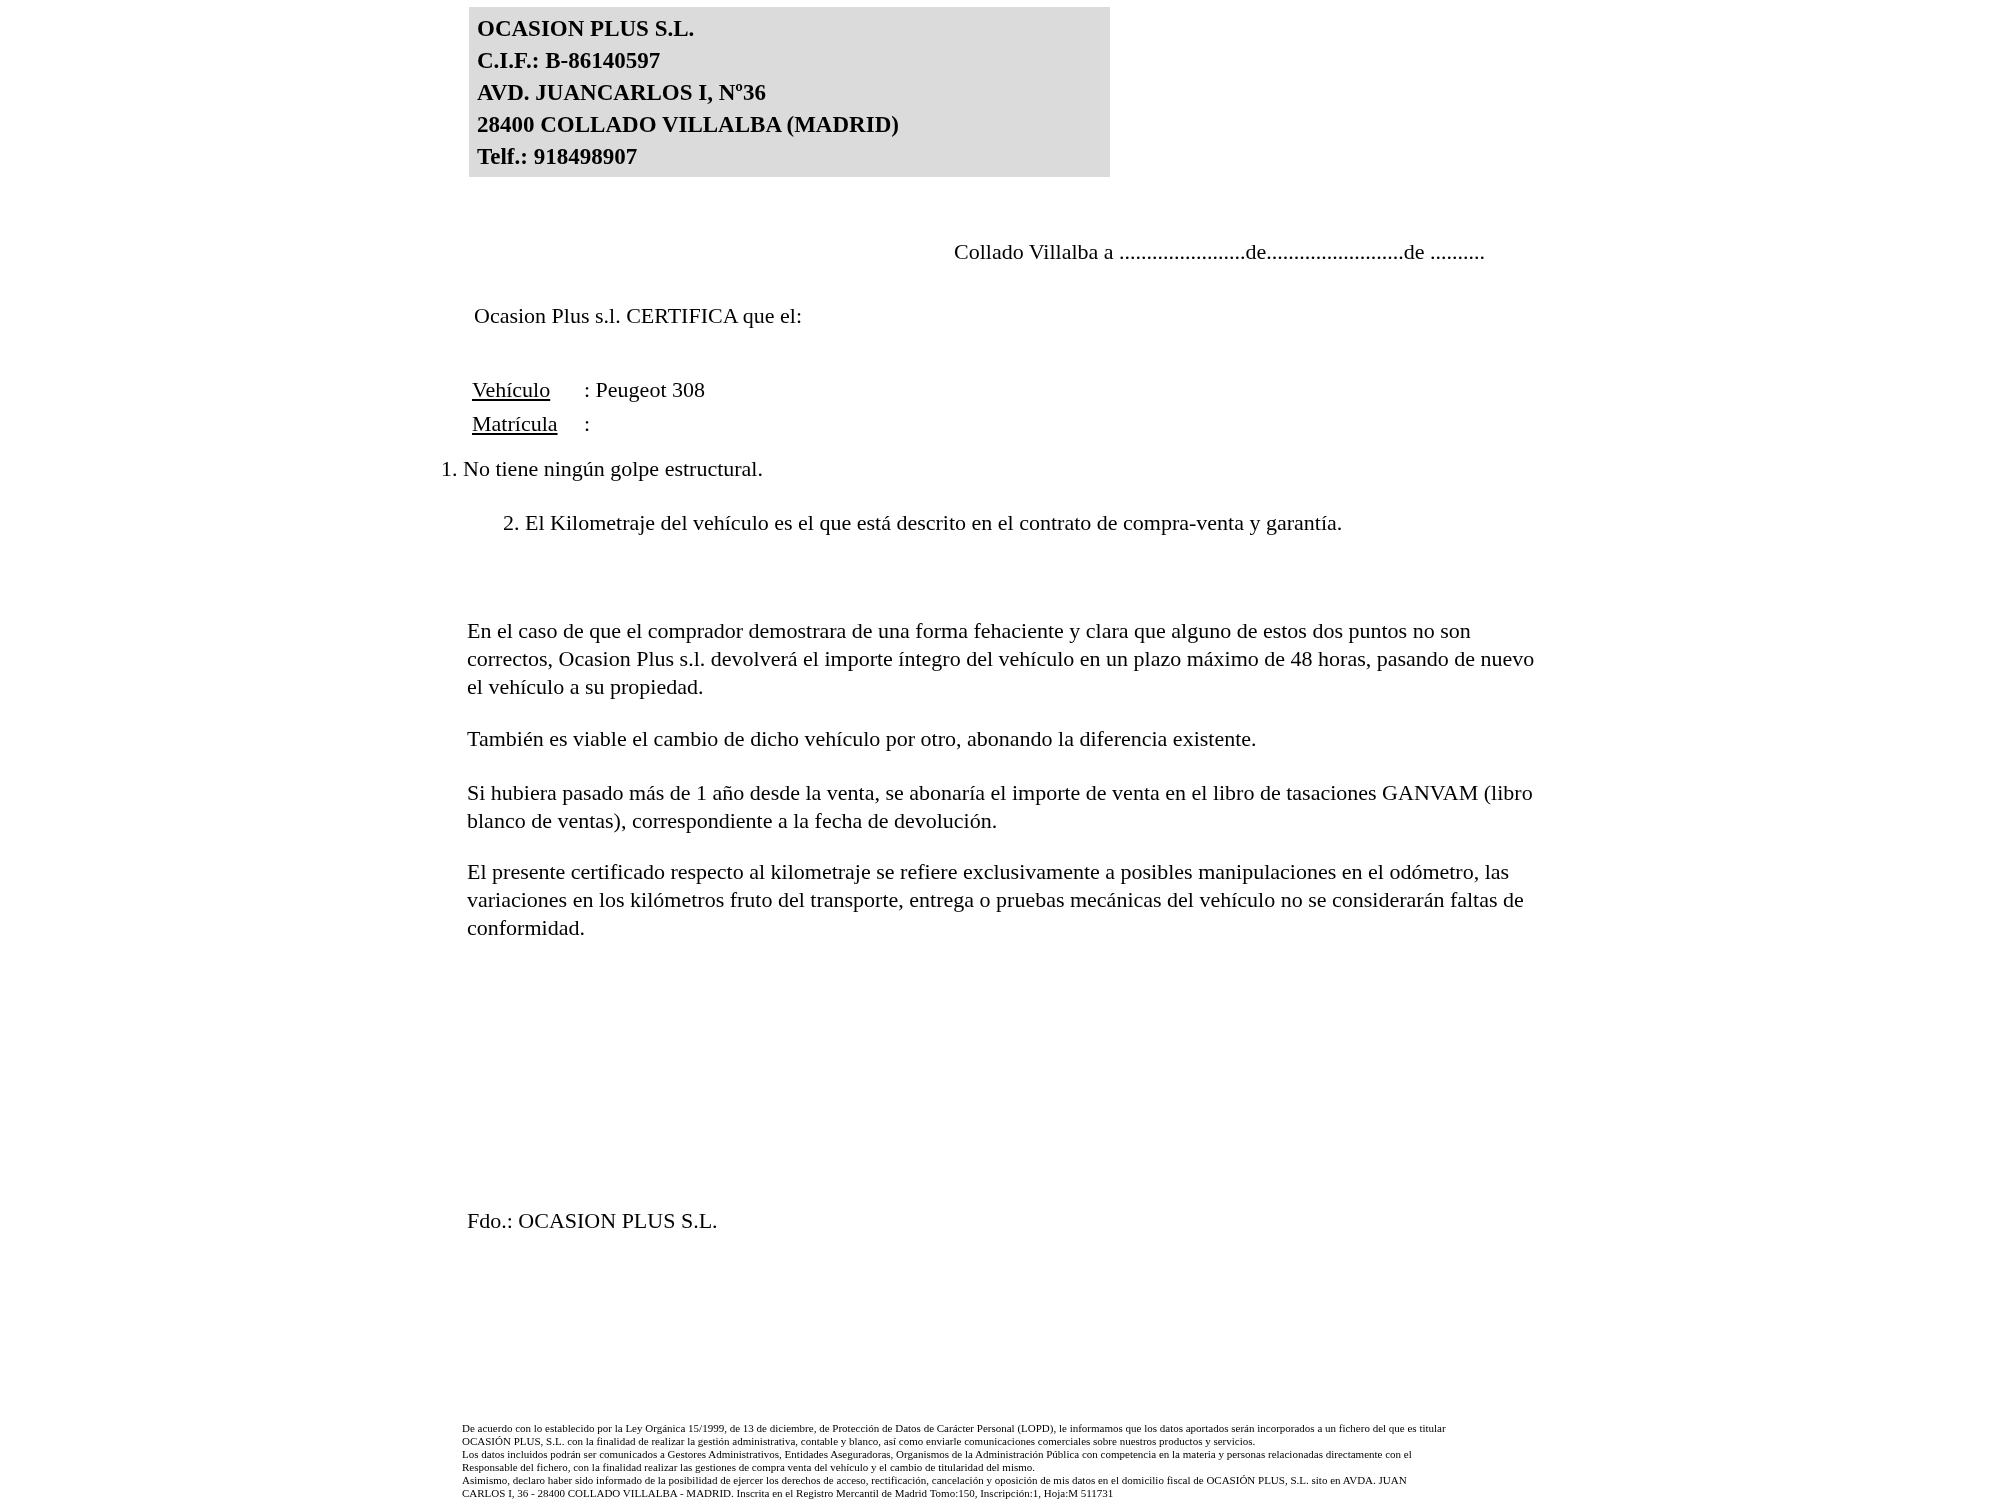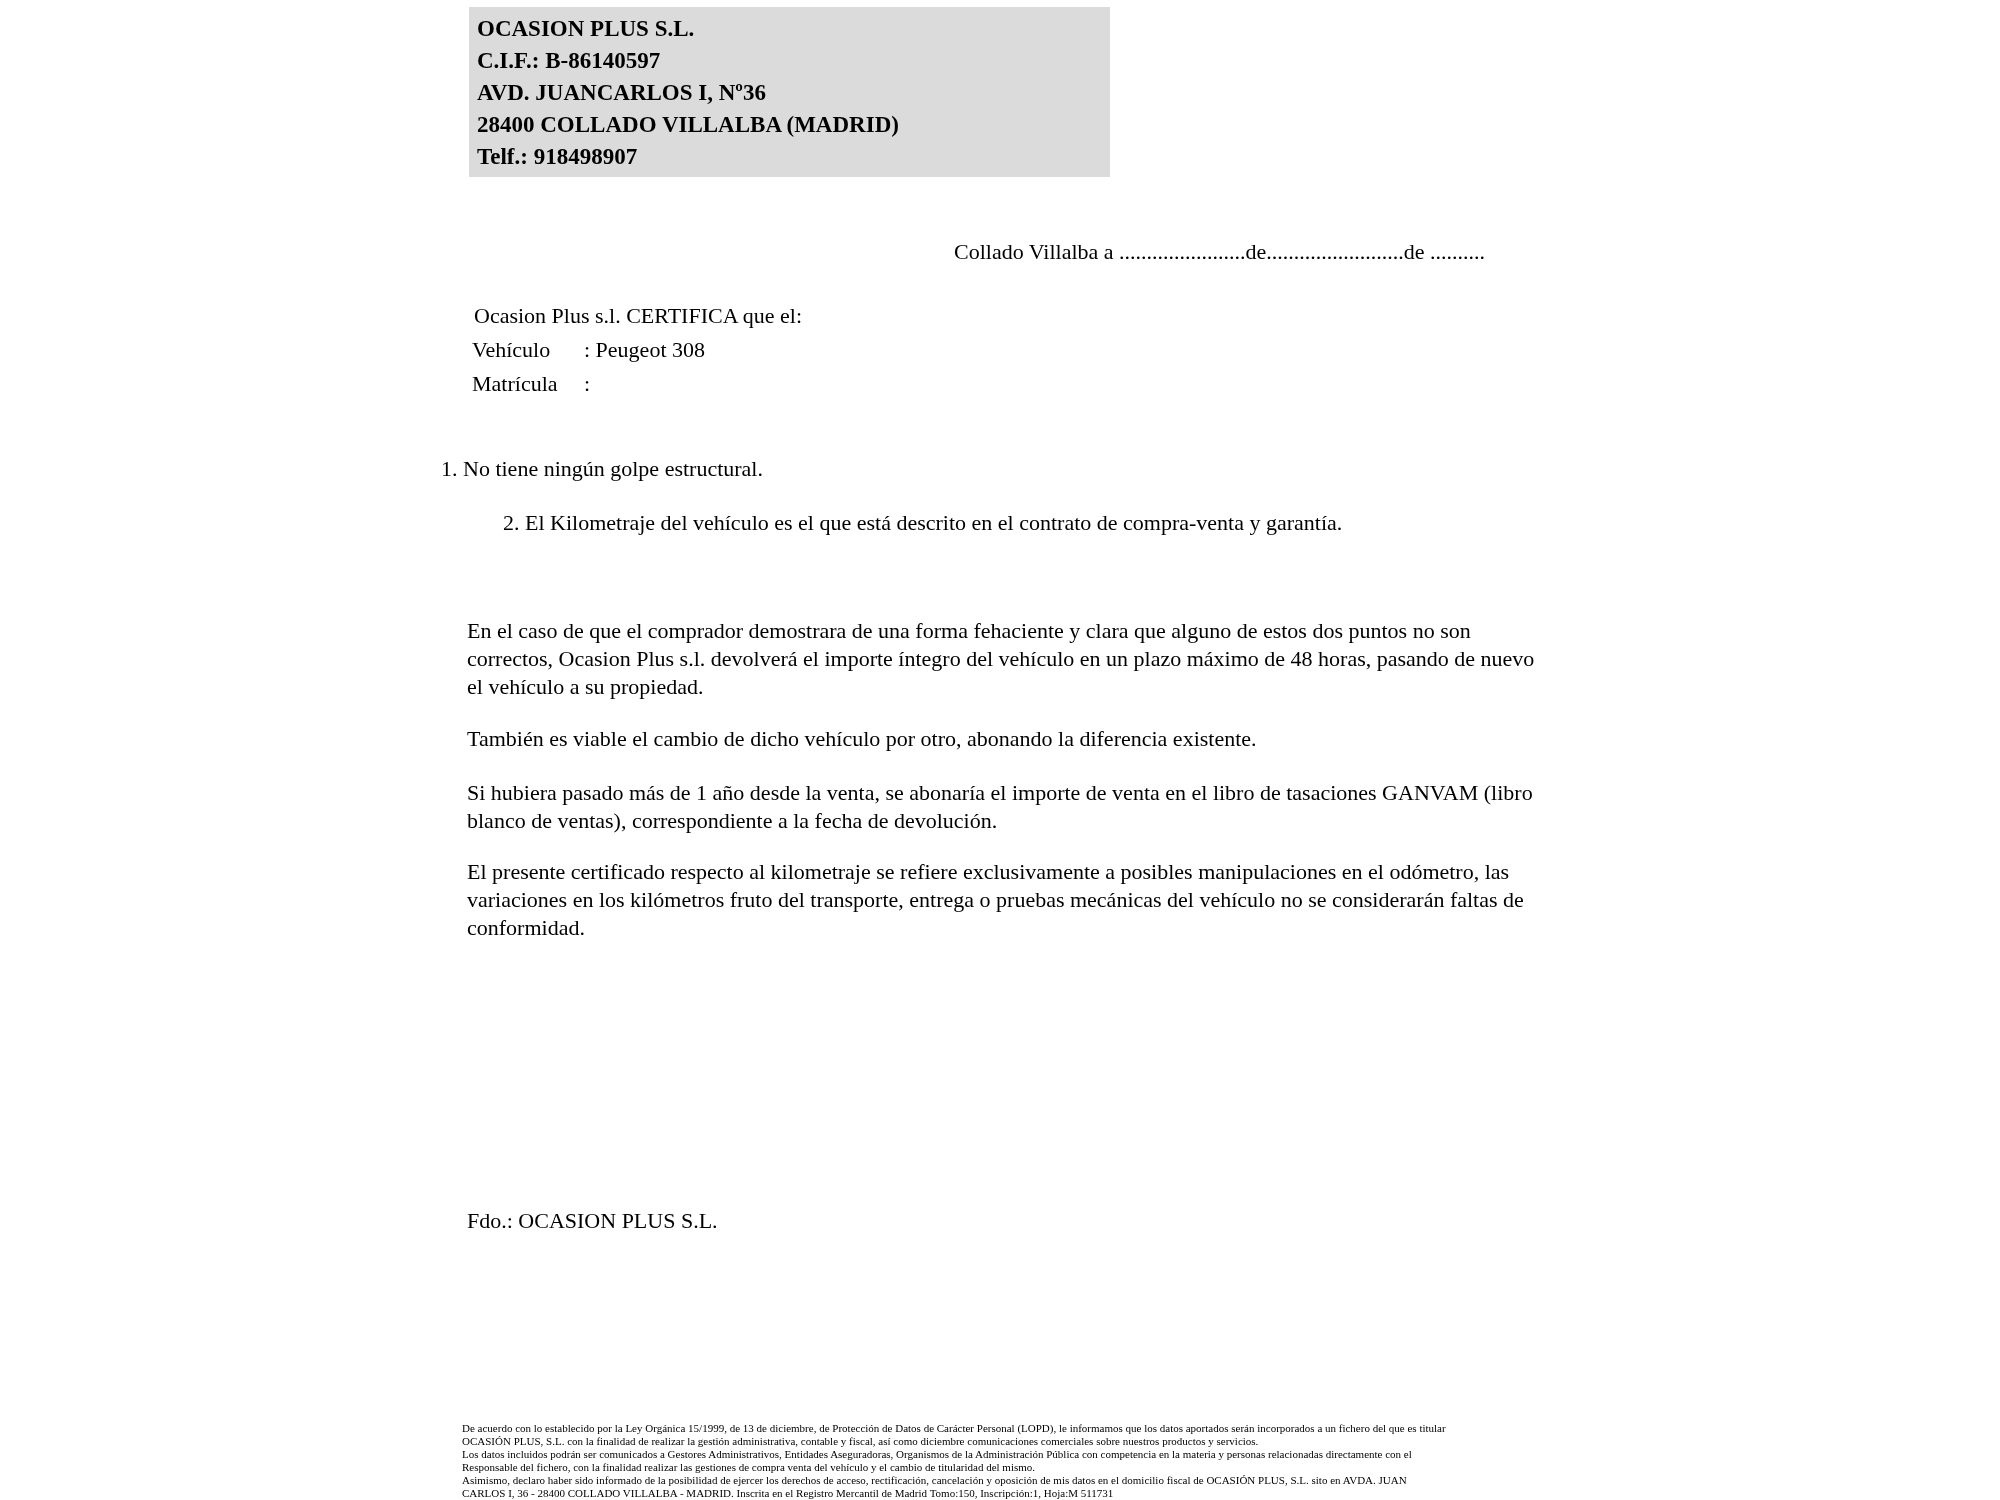--- a/index.html
+++ b/index.html
@@ -51,20 +51,22 @@
   .point1-line    { left: 441px; top: 456px; }
   .point2-line    { left: 467px; top: 510px; margin-left: 36px; }
   .para-refund    { left: 467px; top: 617px; }
   .para-exchange  { left: 467px; top: 725px; }
   .para-ganvam    { left: 467px; top: 779px; }
   .para-odometer  { left: 467px; top: 858px; }
   .signature-line { left: 467px; top: 1208px; }
   .label-u {
     display: inline-block;
     width: 112px;
+    text-decoration: underline;
+    margin-top: 40px;
   }
   .footer {
     position: absolute;
     left: 462px;
     top: 1422px;
     width: 1090px;
     font-size: 11px;
     line-height: 13px;
   }
   .footer div { white-space: nowrap; }
@@ -99,20 +101,20 @@
 
   <div class="para para-refund">En el caso de que el comprador demostrara de una forma fehaciente y clara que alguno de estos dos puntos no son correctos, Ocasion Plus s.l. devolverá el importe íntegro del vehículo en un plazo máximo de 48 horas, pasando de nuevo el vehículo a su propiedad.</div>
   <div class="para para-exchange">También es viable el cambio de dicho vehículo por otro, abonando la diferencia existente.</div>
   <div class="para para-ganvam">Si hubiera pasado más de 1 año desde la venta, se abonaría el importe de venta en el libro de tasaciones GANVAM (libro blanco de ventas), correspondiente a la fecha de devolución.</div>
   <div class="para para-odometer">El presente certificado respecto al kilometraje se refiere exclusivamente a posibles manipulaciones en el odómetro, las variaciones en los kilómetros fruto del transporte, entrega o pruebas mecánicas del vehículo no se considerarán faltas de conformidad.</div>
 
   <div class="line signature-line">Fdo.: OCASION PLUS S.L.</div>
 
   <div class="footer">
     <div>De acuerdo con lo establecido por la Ley Orgánica 15/1999, de 13 de diciembre, de Protección de Datos de Carácter Personal (LOPD), le informamos que los datos aportados serán incorporados a un fichero del que es titular</div>
-    <div>OCASIÓN PLUS, S.L. con la finalidad de realizar la gestión administrativa, contable y fiscal, así como diciembre comunicaciones comerciales sobre nuestros productos y servicios.</div>
+    <div>OCASIÓN PLUS, S.L. con la finalidad de realizar la gestión administrativa, contable y blanco, así como enviarle comunicaciones comerciales sobre nuestros productos y servicios.</div>
     <div>Los datos incluidos podrán ser comunicados a Gestores Administrativos, Entidades Aseguradoras, Organismos de la Administración Pública con competencia en la materia y personas relacionadas directamente con el</div>
     <div>Responsable del fichero, con la finalidad realizar las gestiones de compra venta del vehículo y el cambio de titularidad del mismo.</div>
     <div>Asimismo, declaro haber sido informado de la posibilidad de ejercer los derechos de acceso, rectificación, cancelación y oposición de mis datos en el domicilio fiscal de OCASIÓN PLUS, S.L. sito en AVDA. JUAN</div>
     <div>CARLOS I, 36 - 28400 COLLADO VILLALBA - MADRID. Inscrita en el Registro Mercantil de Madrid Tomo:150, Inscripción:1, Hoja:M 511731</div>
   </div>
 
 </div>
 
 </body></html>

